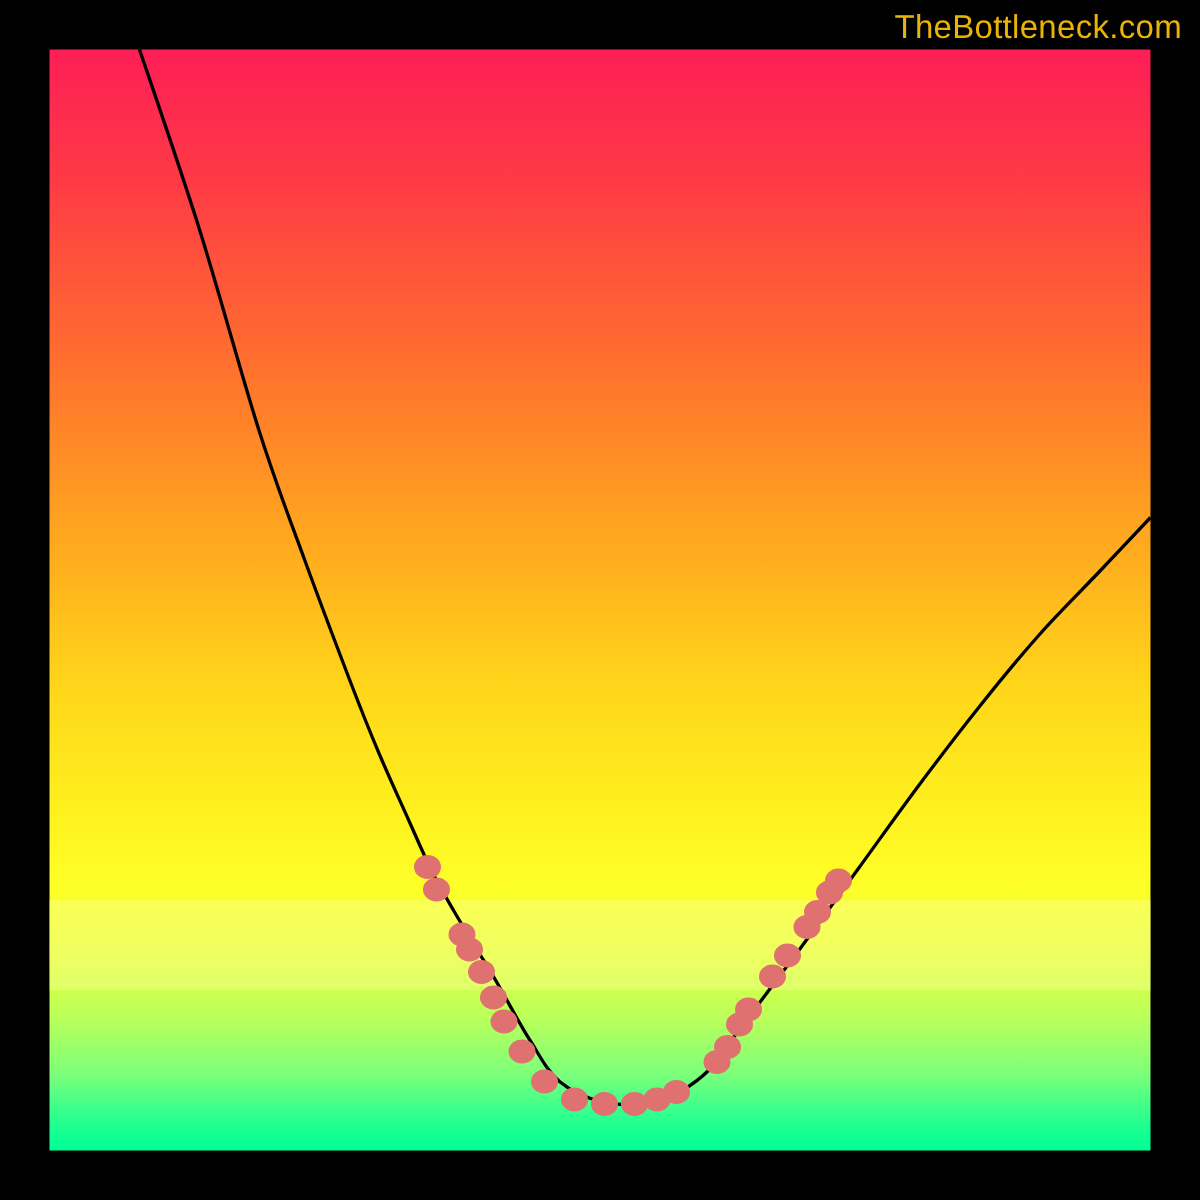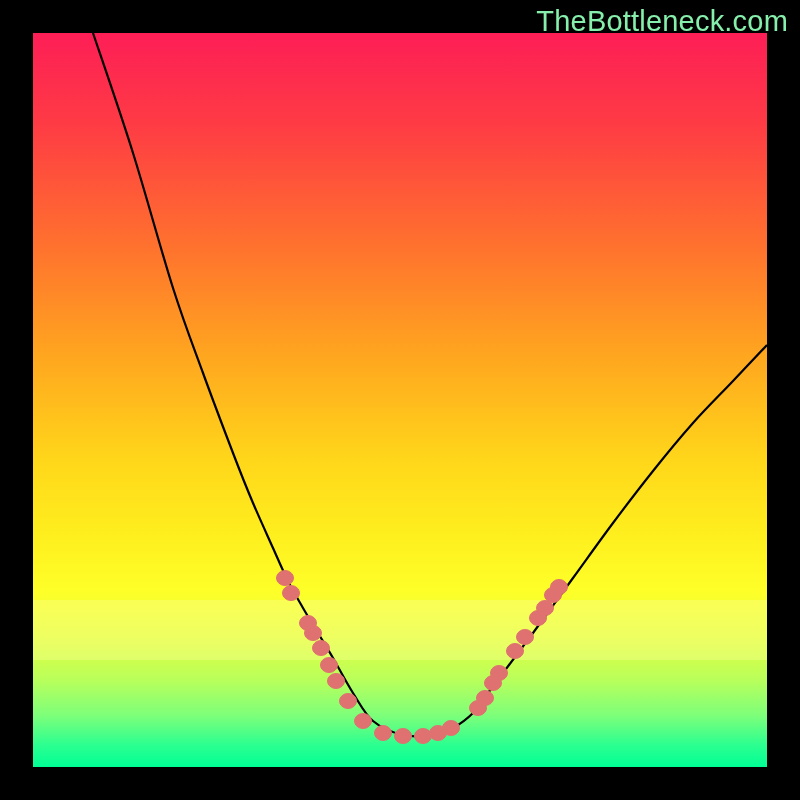--- a/index.html
+++ b/index.html
@@ -56,22 +56,22 @@
     left: 33px;
     top: 33px;
     width: 734px;
     height: 734px;
     overflow: visible;
   }
   .watermark {
     position: absolute;
     top: 5px;
     right: 12px;
-    color: #86efac;
-    font-size: 29px;
+    color: #eab308;
+    font-size: 22px;
     letter-spacing: 0.2px;
     font-weight: 400;
   }
 </style>
 </head>
 <body>
 
 <div class="frame">
 
   <div class="plot-area"></div>

